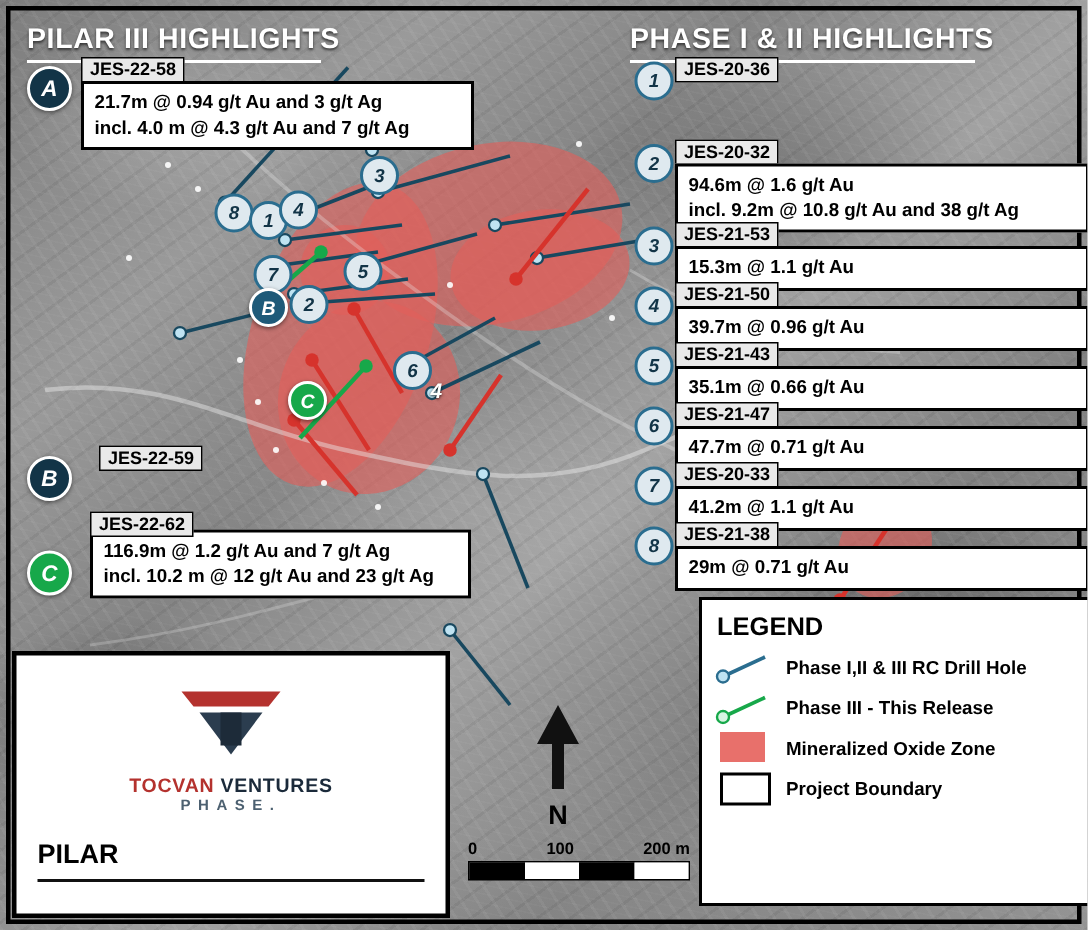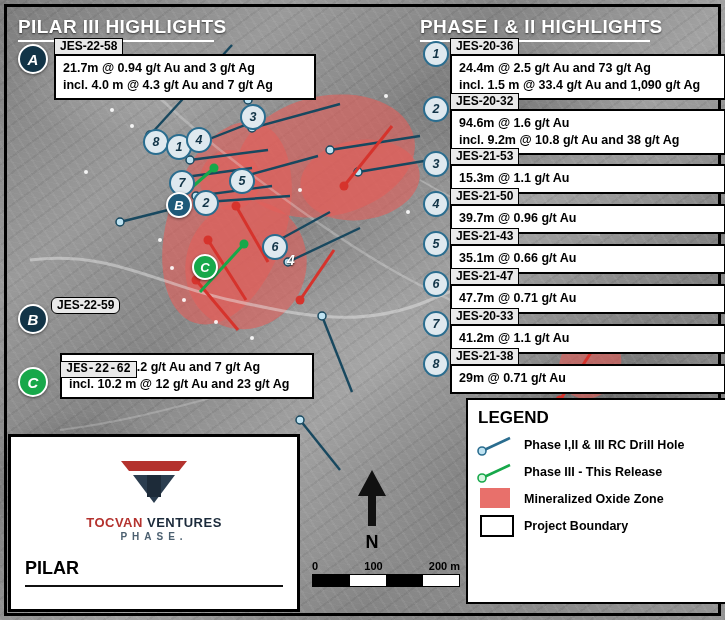--- a/index.html
+++ b/index.html
@@ -377,35 +377,31 @@
   <div class="banner-underline u-ph12"></div>
 
   <div class="marker dark" style="left:18px; top:44px;">A</div>
   <div class="hole-tag" style="left:54px; top:38px;">JES-22-58</div>
   <div class="callout" style="left:54px; top:54px; width:244px;">
     <div>21.7m @ 0.94 g/t Au and 3 g/t Ag</div>
     <div>incl. 4.0 m @ 4.3 g/t Au and 7 g/t Ag</div>
   </div>
 
   <div class="marker dark" style="left:18px; top:304px;">B</div>
-  <div class="hole-tag" style="left:51px; top:297px;border-radius:6px;">JES-22-59</div>
+  <div class="hole-tag" style="left:66px; top:297px;">JES-22-59</div>
   <div class="callout" style="left:60px; top:313px; width:236px;margin-top:40px;">
     <div>116.9m @ 1.2 g/t Au and 7 g/t Ag</div>
     <div>incl. 10.2 m @ 12 g/t Au and 23 g/t Ag</div>
   </div>
 
   <div class="marker green" style="left:18px; top:367px;">C</div>
-  <div class="hole-tag" style="left:60px; top:361px;font-family:Liberation Mono, monospace;">JES-22-62</div>
+  <div class="hole-tag" style="left:60px; top:341px;">JES-22-62</div>
 
   <div class="num-marker" style="left:423px; top:41px;">1</div>
   <div class="hole-tag" style="left:450px; top:38px;">JES-20-36</div>
-  <div class="callout" style="left:450px; top:54px; width:258px;">
-    <div>24.4m @ 2.5 g/t Au and 73 g/t Ag</div>
-    <div>incl. 1.5 m @ 33.4 g/t Au and 1,090 g/t Ag</div>
-  </div>
 
   <div class="num-marker" style="left:423px; top:96px;">2</div>
   <div class="hole-tag" style="left:450px; top:93px;">JES-20-32</div>
   <div class="callout" style="left:450px; top:109px; width:258px;">
     <div>94.6m @ 1.6 g/t Au</div>
     <div>incl. 9.2m @ 10.8 g/t Au and 38 g/t Ag</div>
   </div>
 
   <div class="num-marker" style="left:423px; top:151px;">3</div>
   <div class="hole-tag" style="left:450px; top:148px;">JES-21-53</div>

